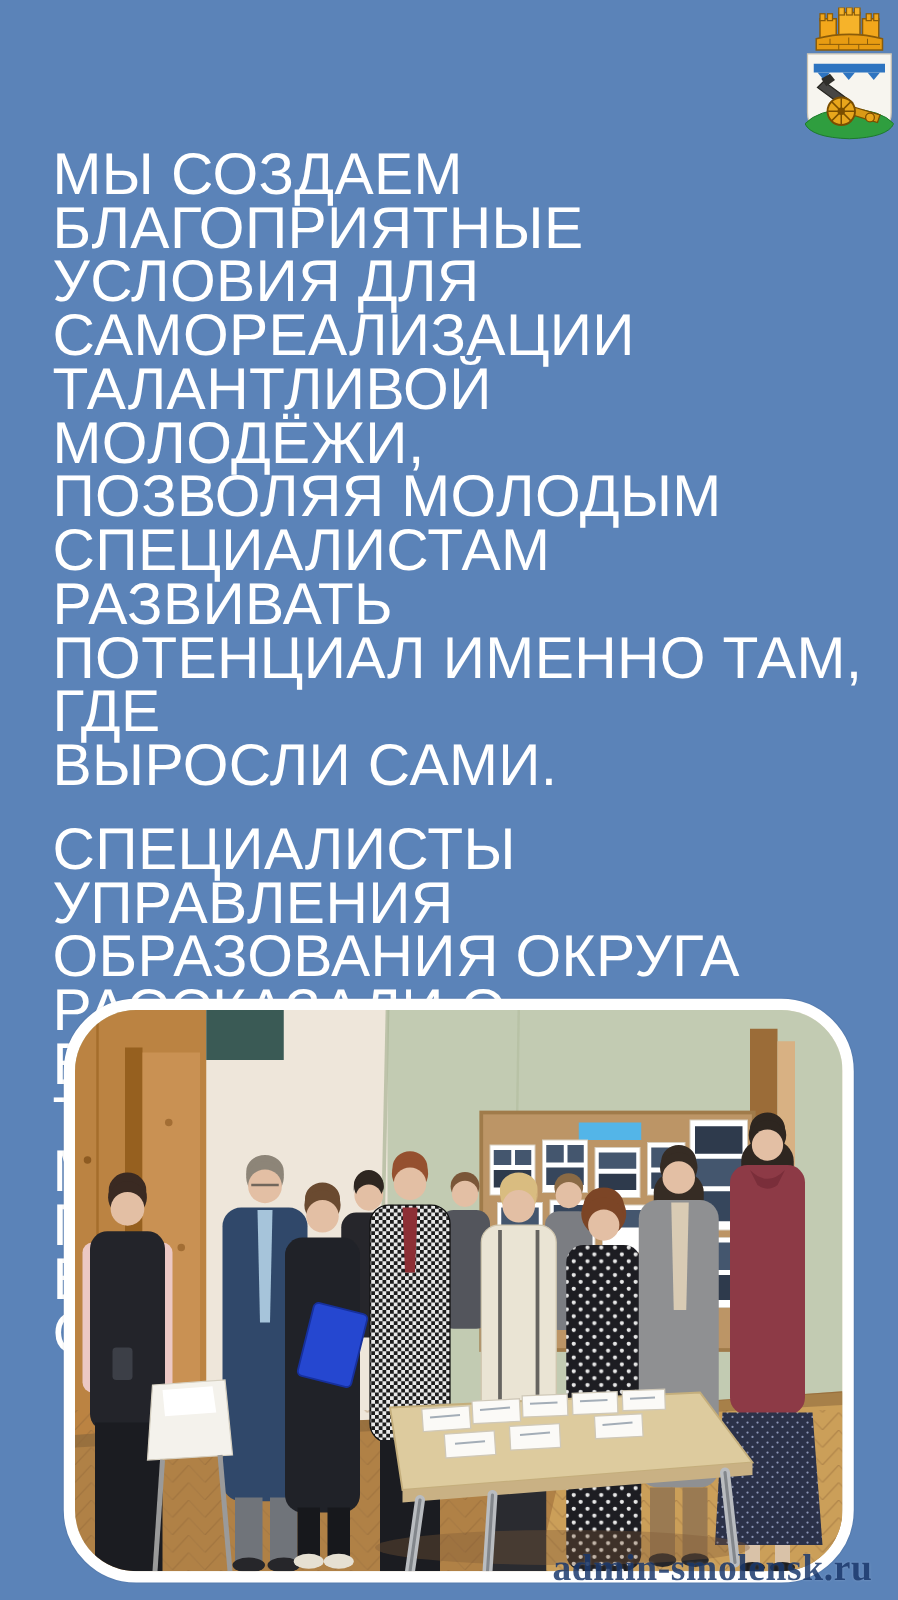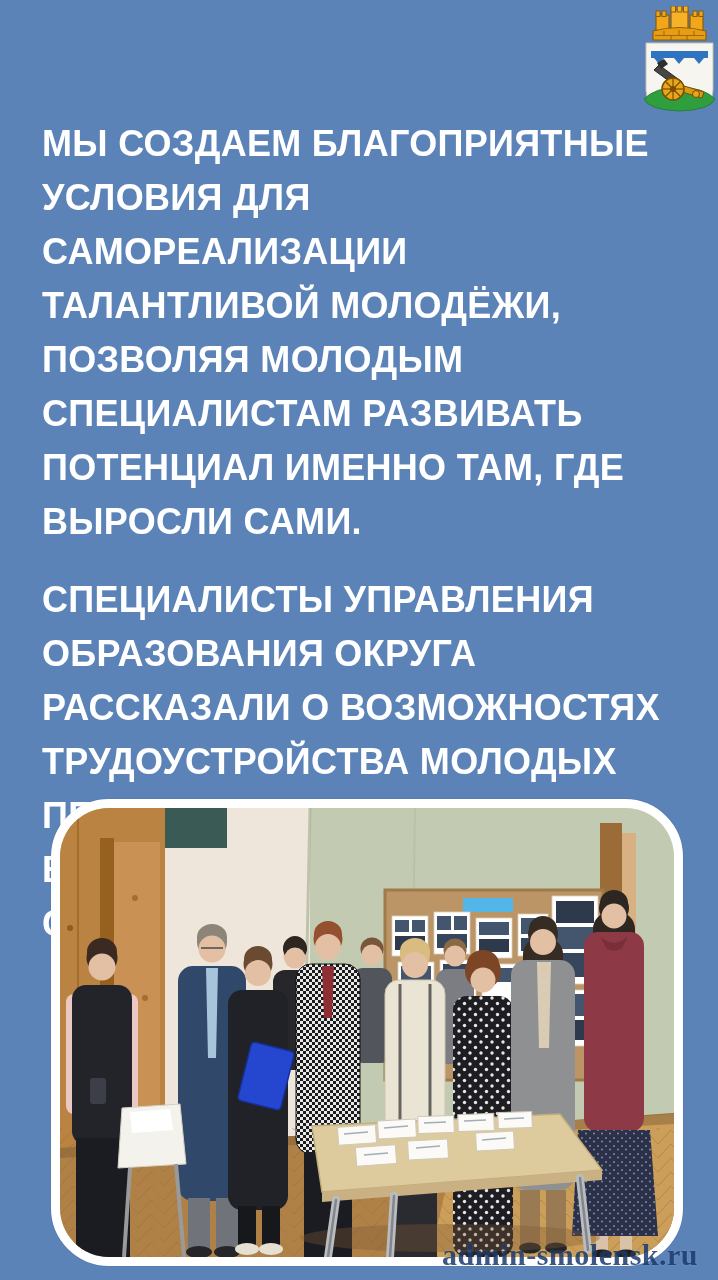--- a/index.html
+++ b/index.html
@@ -10,21 +10,21 @@
   }
   html,body{margin:0;padding:0;}
   body{
     width:718px;height:1280px;position:relative;overflow:hidden;
     background:var(--background);
     font-family:"Liberation Sans", sans-serif;
   }
   .headline{
     position:absolute;left:42px;top:117px;width:648px;
     color:var(--headline-text);
-    font-weight:bold;font-size:36px;line-height:54px;letter-spacing:0.3px;
+    font-weight:normal;font-size:47px;line-height:43px;letter-spacing:0.3px;
   }
   .headline p{margin:0;white-space:pre-line;}
   .headline p + p{margin-top:24px;}
   .emblem{position:absolute;left:644px;top:6px;width:71px;height:108px;}
   .photo-card{
     position:absolute;left:51px;top:799px;width:614px;height:449px;
     border:9px solid var(--photo-border);border-radius:58px;overflow:hidden;
     background:#e9e2d2;
     box-shadow:0 0 0 1px rgba(0,0,0,0.04);
   }

